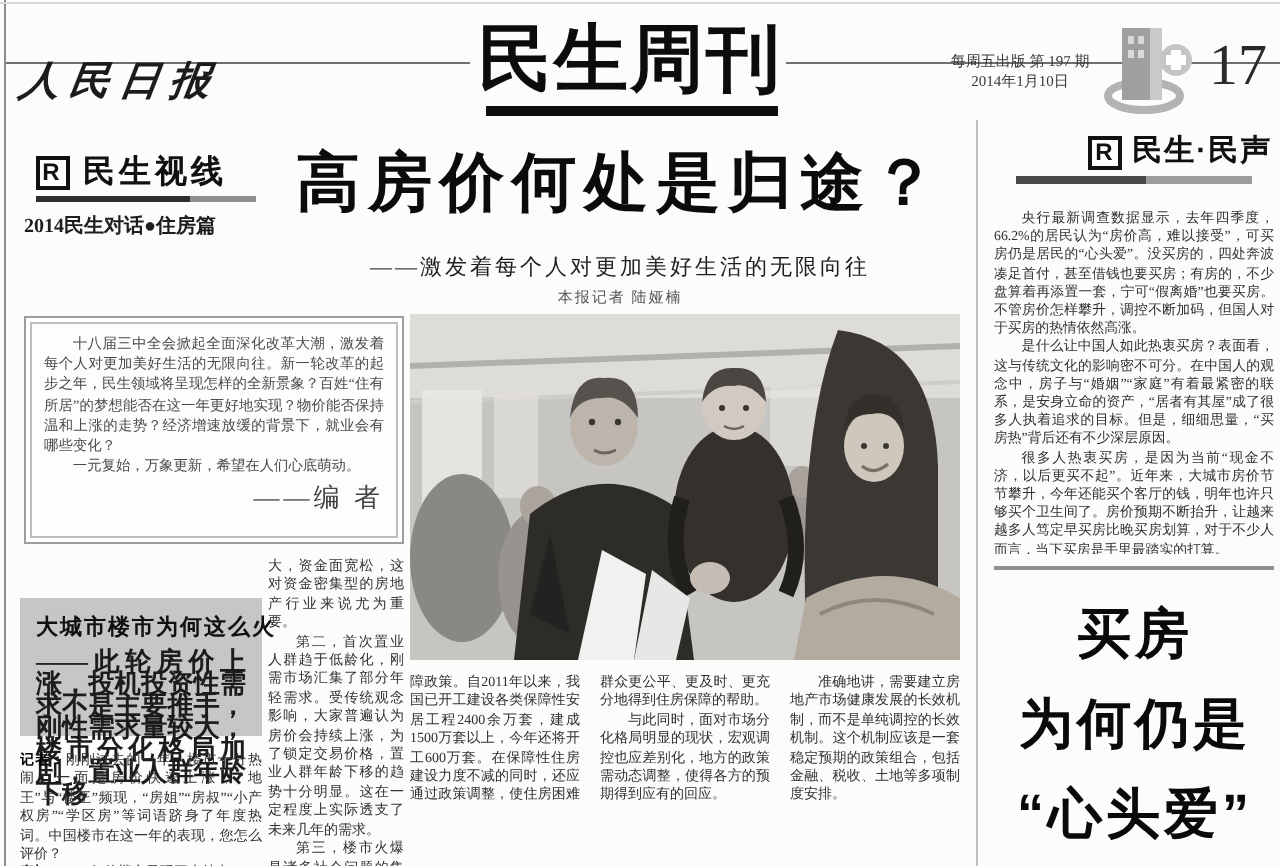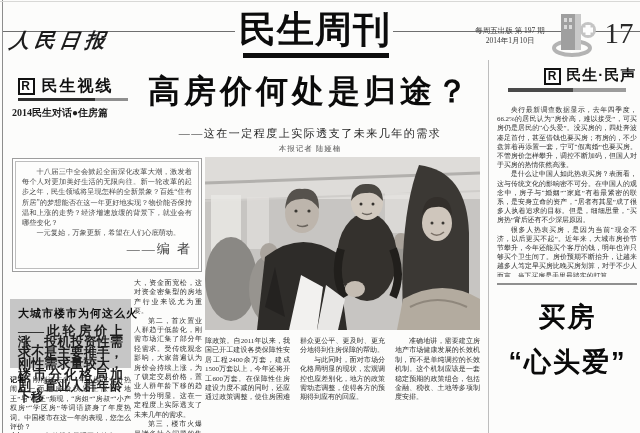--- a/index.html
+++ b/index.html
@@ -137,21 +137,21 @@
 <div class="abs page-number">17</div>
 
 <div class="abs left-colhead col-head">
   <span class="r-badge">R</span>
   <span>民生视线</span>
 </div>
 <div class="abs left-colhead-bar"></div>
 <div class="abs series-line">2014民生对话●住房篇</div>
 
 <div class="abs headline">高房价何处是归途？</div>
-<div class="abs subhead">——这在一定程度上实际透支了未来几年的需求</div>
+<div class="abs subhead">——激发着每个人对更加美好生活的无限向往</div>
 <div class="abs byline">本报记者 陆娅楠</div>
 
 <div class="abs editor-box">
   <p>十八届三中全会掀起全面深化改革大潮，激发着每个人对更加美好生活的无限向往。新一轮改革的起步之年，民生领域将呈现怎样的全新景象？百姓“住有所居”的梦想能否在这一年更好地实现？物价能否保持温和上涨的走势？经济增速放缓的背景下，就业会有哪些变化？</p>
   <p>一元复始，万象更新，希望在人们心底萌动。</p>
   <div class="editor-sign">——编 者</div>
 </div>
 
 <div class="abs photo">
   <svg width="275" height="173" viewBox="0 0 275 173">
@@ -237,14 +237,15 @@
 <div class="abs right-body bodytext">
   <p>央行最新调查数据显示，去年四季度，66.2%的居民认为“房价高，难以接受”，可买房仍是居民的“心头爱”。没买房的，四处奔波凑足首付，甚至借钱也要买房；有房的，不少盘算着再添置一套，宁可“假离婚”也要买房。不管房价怎样攀升，调控不断加码，但国人对于买房的热情依然高涨。</p>
   <p>是什么让中国人如此热衷买房？表面看，这与传统文化的影响密不可分。在中国人的观念中，房子与“婚姻”“家庭”有着最紧密的联系，是安身立命的资产，“居者有其屋”成了很多人执着追求的目标。但是，细细思量，“买房热”背后还有不少深层原因。</p>
   <p>很多人热衷买房，是因为当前“现金不济，以后更买不起”。近年来，大城市房价节节攀升，今年还能买个客厅的钱，明年也许只够买个卫生间了。房价预期不断抬升，让越来越多人笃定早买房比晚买房划算，对于不少人而言，当下买房是手里最踏实的打算。</p>
 </div>
 
 <div class="abs right-rule"></div>
 
 <div class="abs right-headline">
   <div class="rh-1">买房</div>
+  <div class="rh-2">为何仍是</div>
   <div class="rh-3">“心头爱”</div>
 </div>
 
 </body></html>

